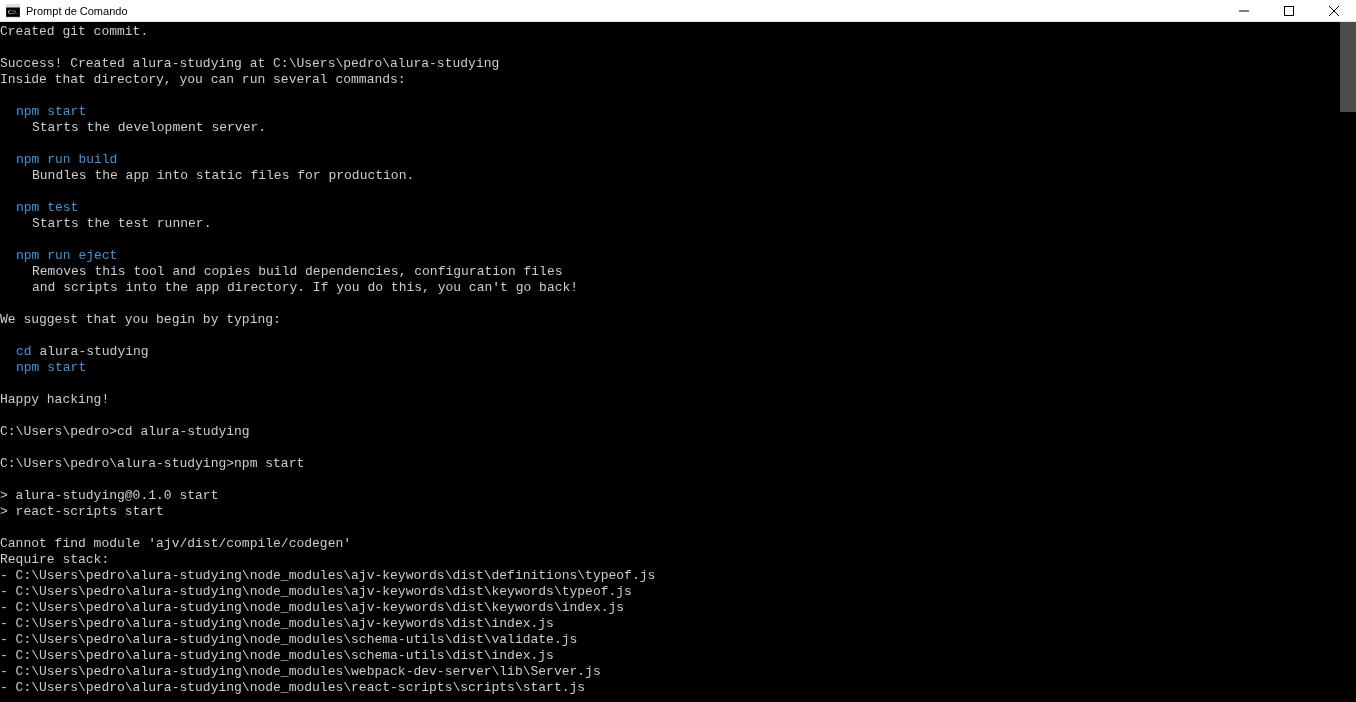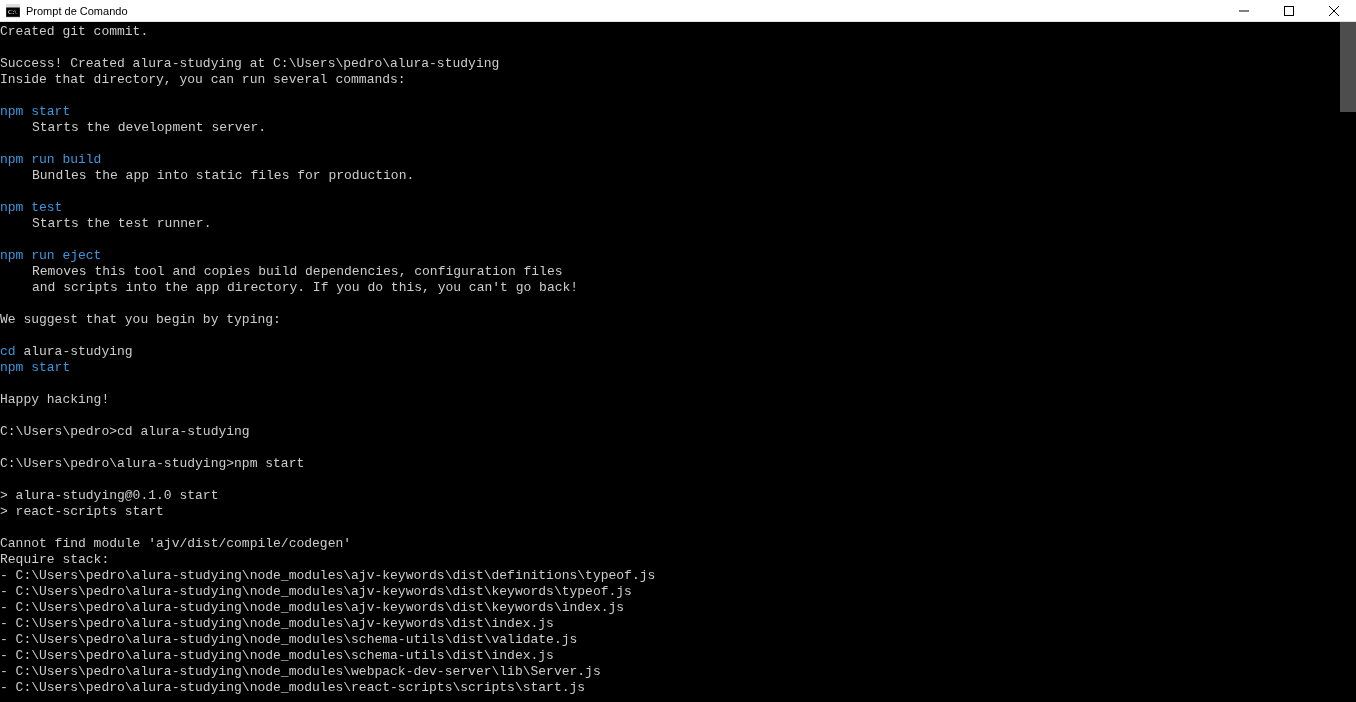--- a/index.html
+++ b/index.html
@@ -81,21 +81,21 @@
       position: absolute;
       top: 0;
       right: 0;
       width: 16px;
       height: 90px;
       background: #4d4d4d;
     }
     .cyan { color: #3a96dd; }
     .white { color: #cccccc; }
     .line { display: block; min-height: 16px; }
-    .indent1 { }
+    .indent1 { padding-left: 16px; }
     .indent2 { padding-left: 32px; }
   </style>
 </head>
 <body>
 
 <div class="titlebar">
   <div class="titlebar-left">
     <span class="titlebar-icon">
       <svg width="14" height="14" viewBox="0 0 14 14">
         <rect x="0" y="1" width="14" height="12" fill="#000" stroke="#888" stroke-width="0.5"></rect>

